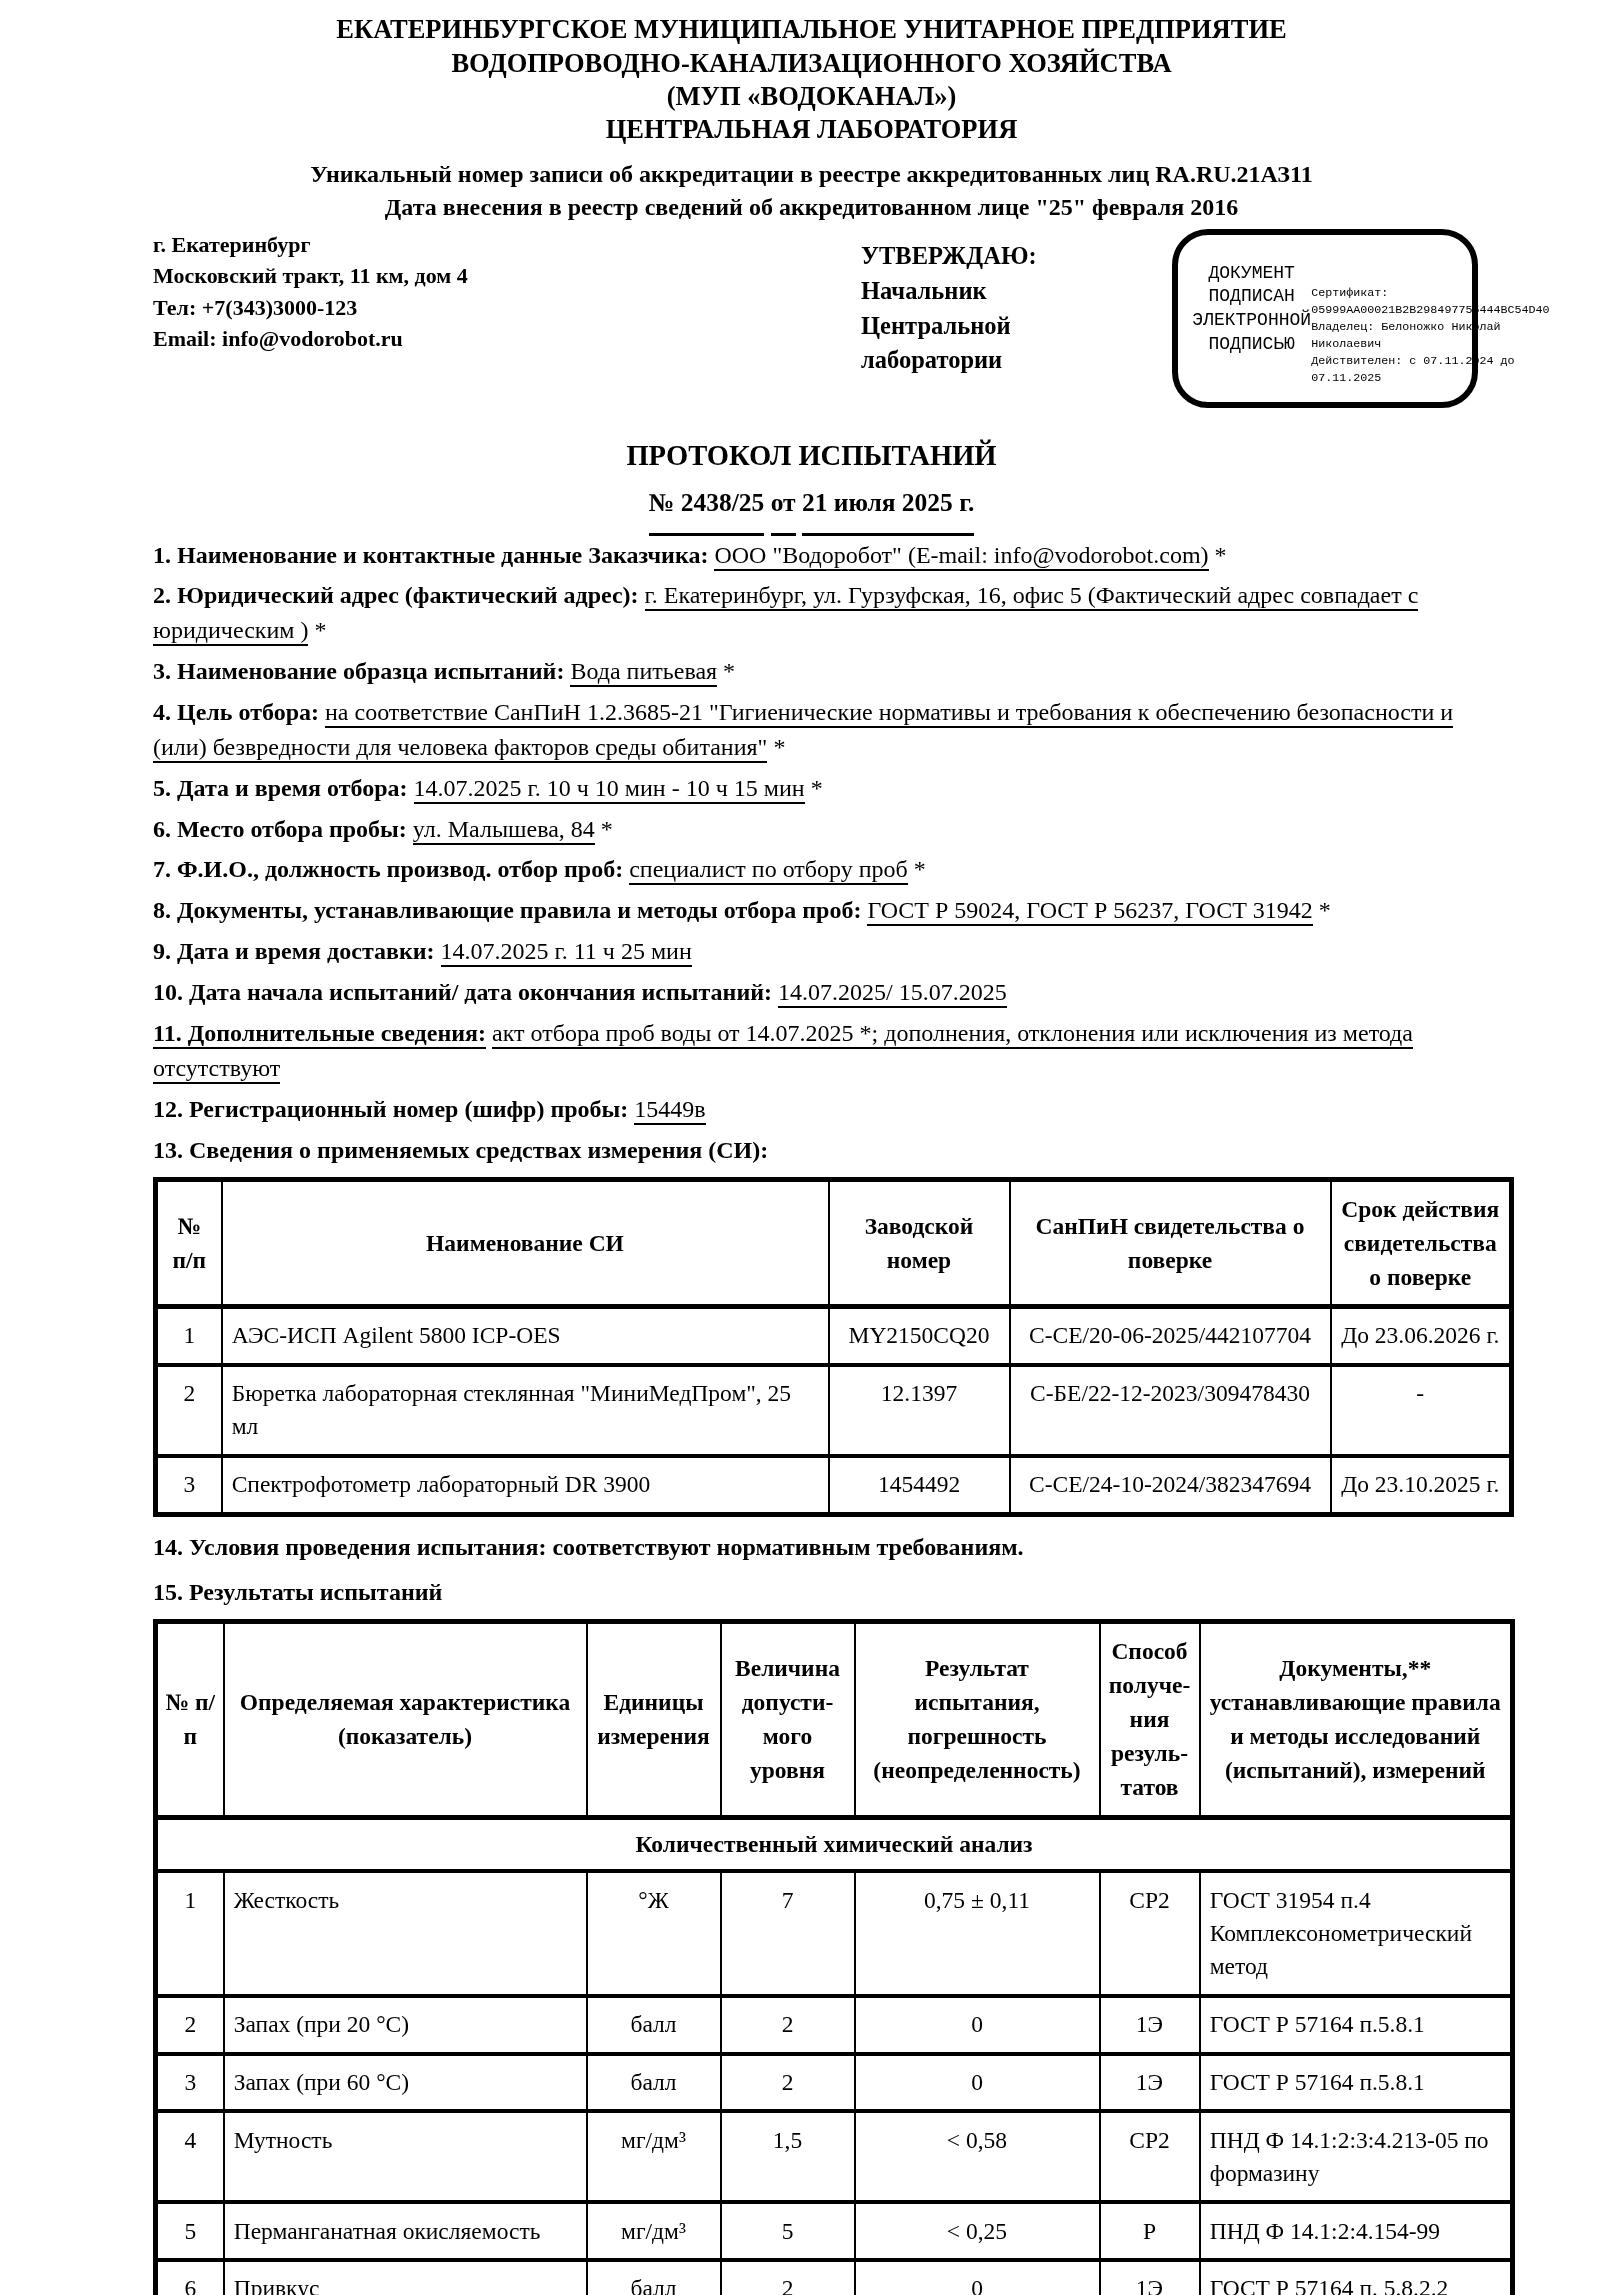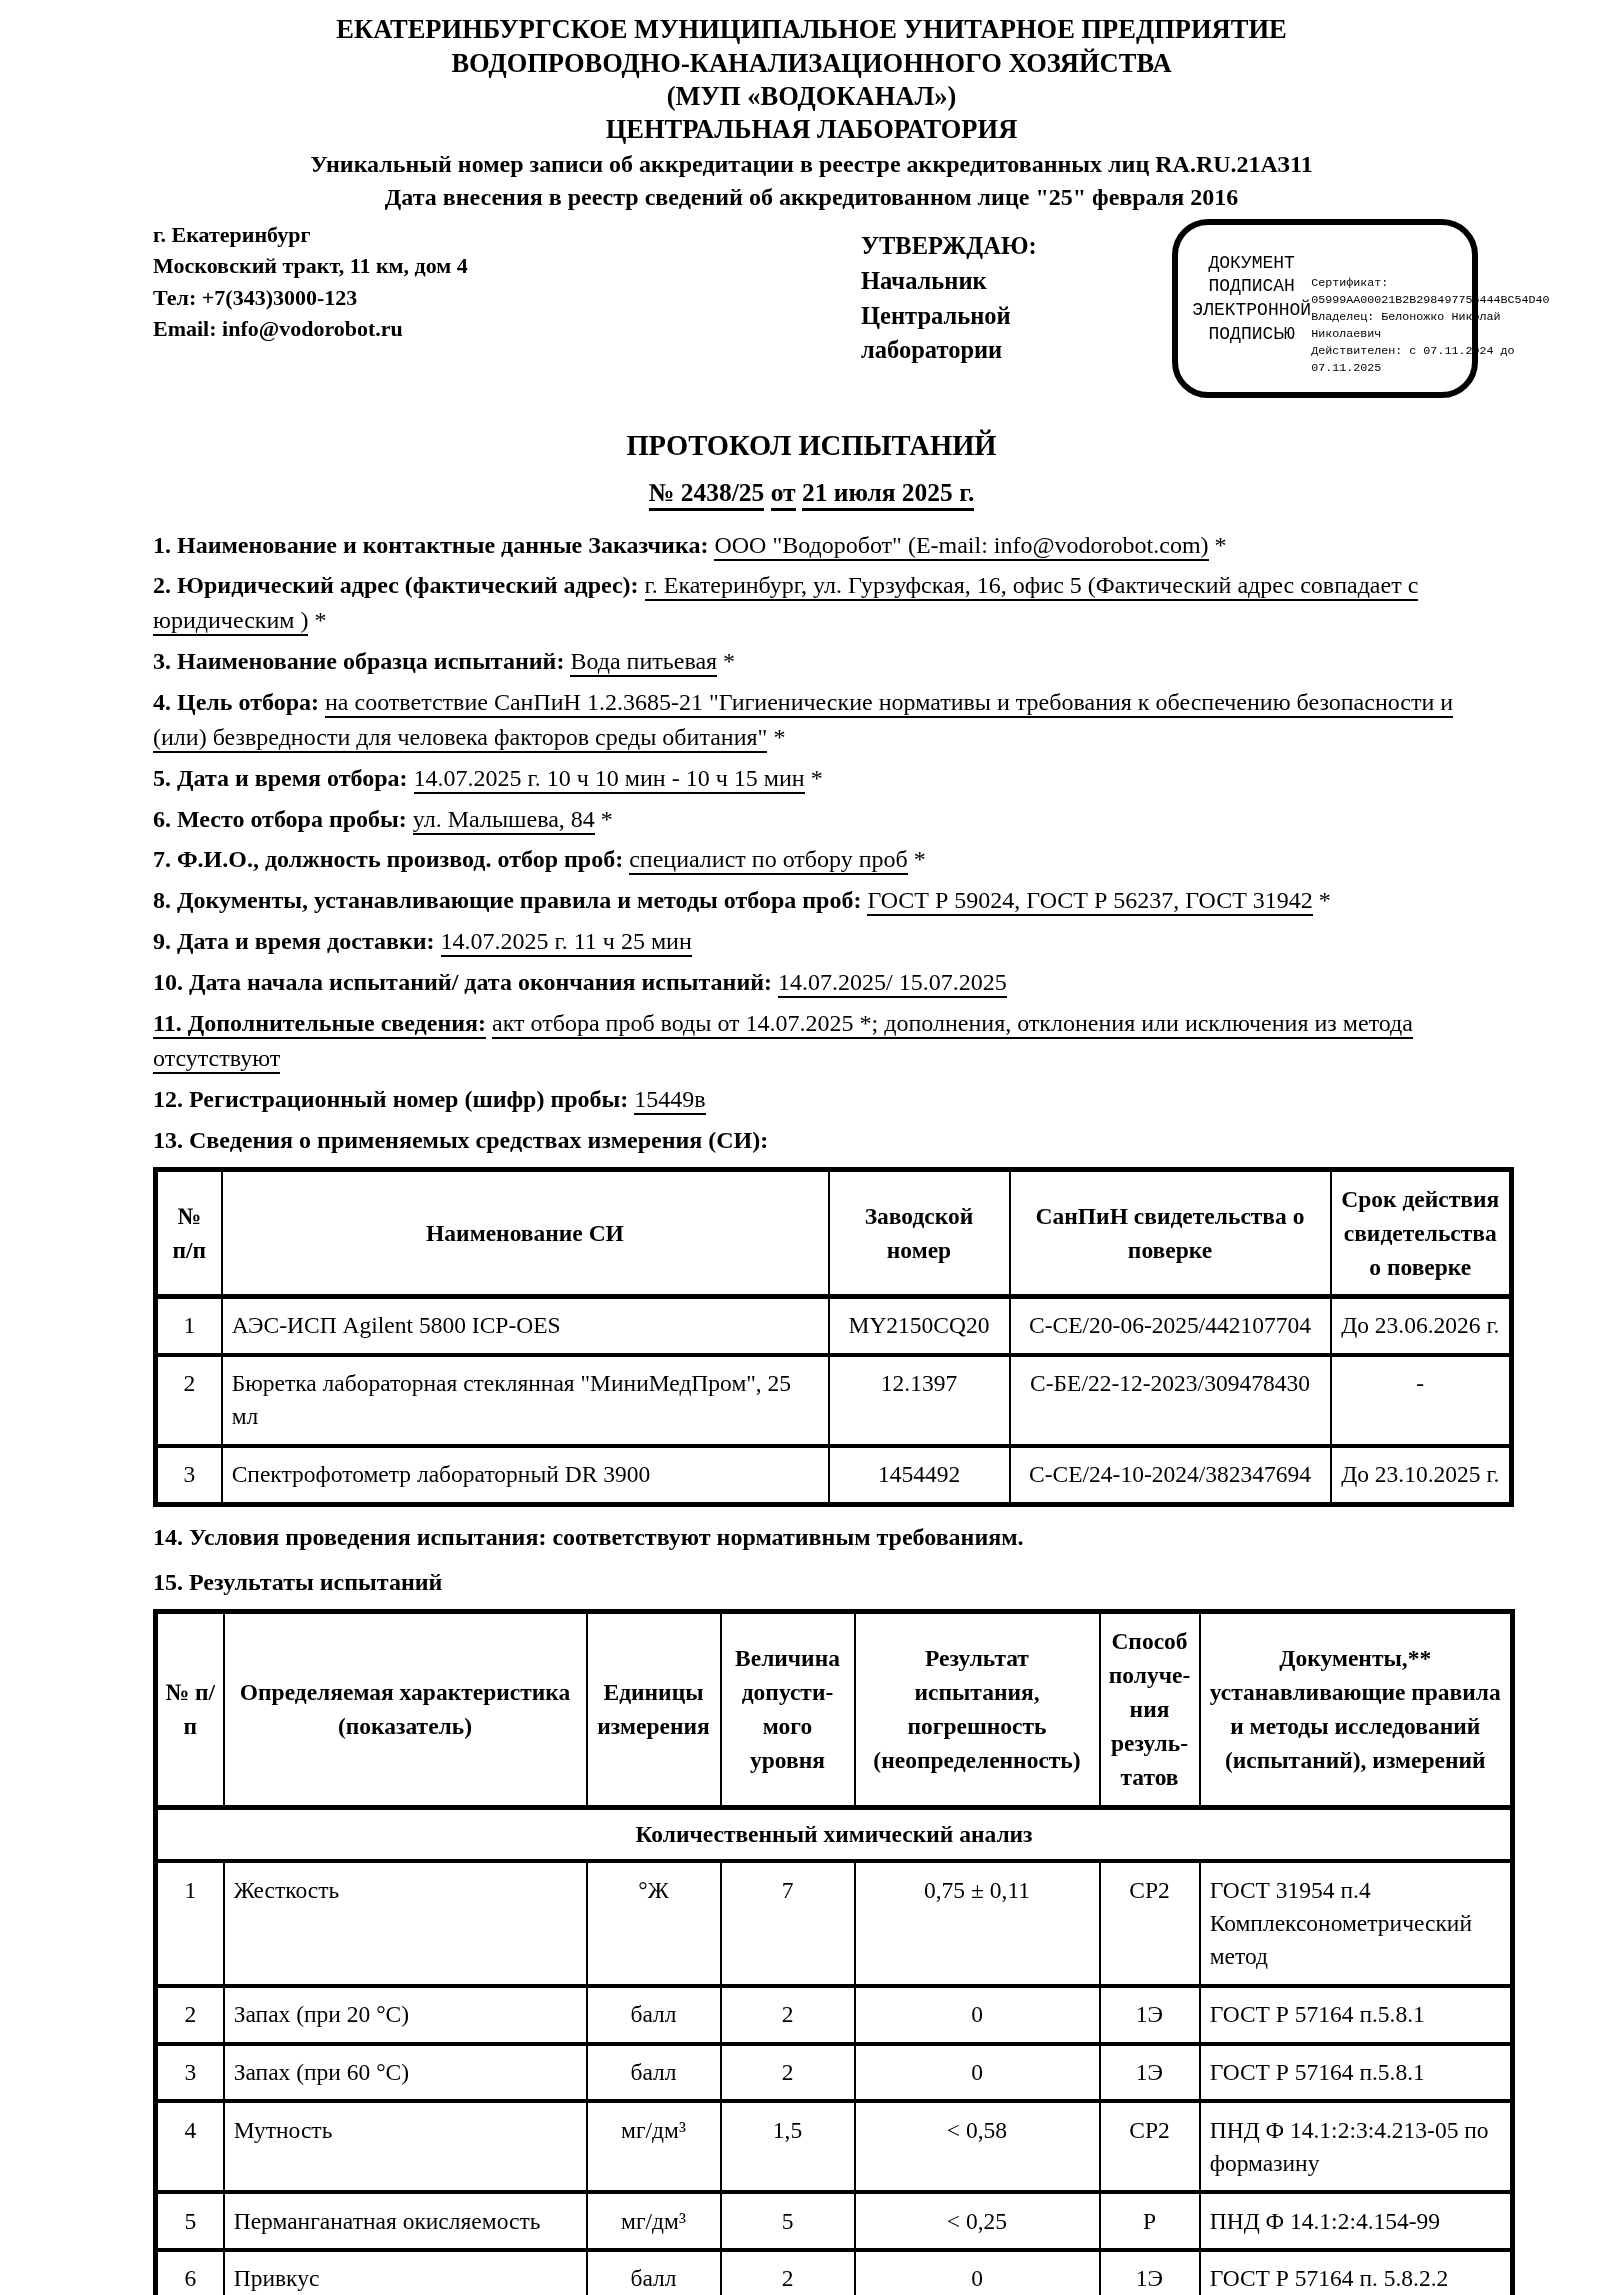--- a/index.html
+++ b/index.html
@@ -7,40 +7,40 @@
     width:1623px;min-height:2295px;
     color:#000;
     font-family:"Liberation Serif","DejaVu Serif",serif;
     font-size:24px;line-height:1.45;
     -webkit-font-smoothing:antialiased;
   }
   .page{width:1623px;min-height:2295px;background:#fff;padding-top:13.3px;box-sizing:border-box;}
 
   
   .org-header{ text-align:center; font-weight:bold; font-size:26.5px; line-height:1.26; }
-  .accred{ text-align:center; font-weight:bold; font-size:24px; line-height:1.38; margin-top:1px; }
+  .accred{ text-align:center; font-weight:bold; font-size:24px; line-height:1.38; margin-top:11px; }
 
   
   .info-row{ display:flex; align-items:flex-start; margin:5.1px 145px 0 153px; }
   .contacts{ font-weight:bold; font-size:22px; line-height:1.42; width:484px; flex:0 0 auto; }
   .approval{ font-weight:bold; font-size:24.5px; line-height:1.42; width:240px; flex:0 0 auto; margin-left:224px; margin-top:10px; }
   .stamp{
     margin-left:auto; width:306px; height:179px; box-sizing:border-box;
     border:6.6px solid #000; border-radius:36px;
     font-family:Liberation Mono, monospace;
     display:flex; flex-direction:row; padding:17.3px 14.3px 15.3px 14.3px;
   }
   .stamp-title{ text-align:center; font-size:18px; line-height:1.32; margin-top:9.2px; }
   .stamp-small{ margin-top:auto; font-size:11.7px; line-height:1.45; }
 
   
   .title-block{ text-align:center; margin-top:26.5px; }
   .doc-title{ font-weight:bold; font-size:28.6px; }
   .doc-subtitle{ font-weight:bold; font-size:25.5px; margin-top:9.2px; }
-  .doc-subtitle .useg{ border-bottom:3.6px solid #000; padding-bottom:1px;text-align:center; }
+  .doc-subtitle .useg{ border-bottom:3.6px solid #000; padding-bottom:16px;text-align:center; }
 
   
   .items{ margin:15.3px 112px 0 153px; }
   .item{ margin:6.1px 0 0 0; }
   .lbl{ font-weight:bold; }
   .lbl.ul{ border-bottom:2.5px solid #000; padding-bottom:1px; }
   .uv{ border-bottom:2.5px solid #000; padding-bottom:1px; }
   .star{ font-weight:normal; }
   .boldval{ font-weight:bold; }
 

